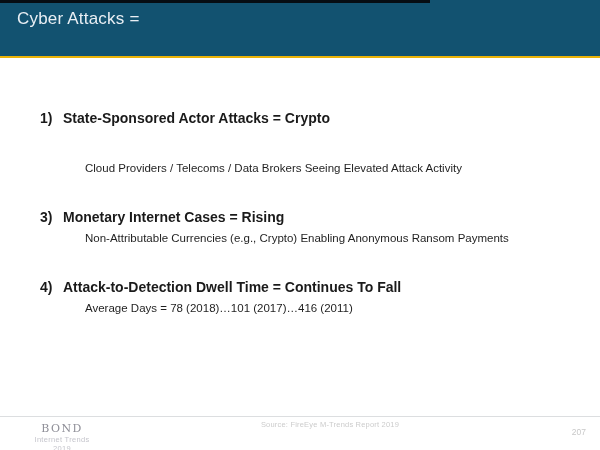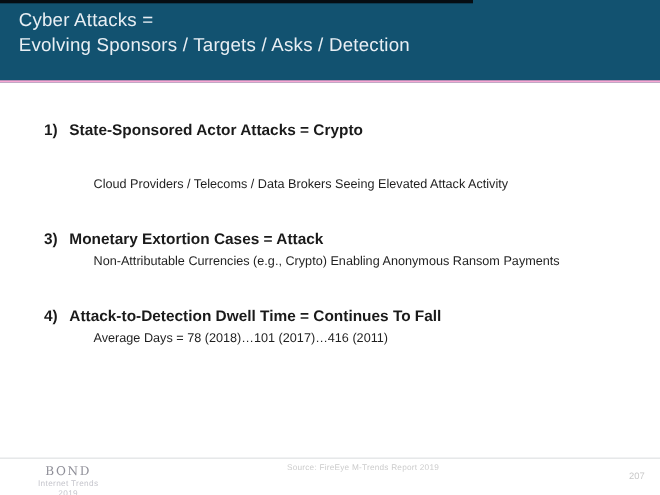--- a/index.html
+++ b/index.html
@@ -12,23 +12,23 @@
   }
   .slide {
     position: absolute;
     inset: 0;
     background: #ffffff;
   }
   
   .header {
     position: absolute;
     top: 0; left: 0; right: 0;
-    height: 75px;
+    height: 58px;
     background: #125270;
-    border-bottom: 2px solid #f9a8d4;
+    border-bottom: 2px solid #eab308;
     padding: 8px 0 0 17px;
     color: #e9eff4;
   }
   .header .title-line {
     font-size: 17px;
     line-height: 22px;
     font-weight: 400;
     letter-spacing: 0.2px;
     white-space: nowrap;
   }
@@ -109,39 +109,38 @@
     color: #c8c8c8;
   }
 </style>
 </head>
 <body>
 
 <div class="slide">
 
   <div class="header">
     <div class="title-line">Cyber Attacks =</div>
-    <div class="title-line">Evolving Sponsors / Targets / Asks / Detection</div>
   </div>
   <div class="top-strip"></div>
 
   <div class="points">
 
     <div class="point">
       <div class="point-head">
         <span class="point-num">1)</span><span>State-Sponsored Actor Attacks = Crypto</span>
       </div>
     </div>
 
     <div class="point">
       <div class="point-sub">Cloud Providers / Telecoms / Data Brokers Seeing Elevated Attack Activity</div>
     </div>
 
     <div class="point">
       <div class="point-head">
-        <span class="point-num">3)</span><span>Monetary Extortion Cases = Attack</span>
+        <span class="point-num">3)</span><span>Monetary Internet Cases = Rising</span>
       </div>
       <div class="point-sub">Non-Attributable Currencies (e.g., Crypto) Enabling Anonymous Ransom Payments</div>
     </div>
 
     <div class="point">
       <div class="point-head">
         <span class="point-num">4)</span><span>Attack-to-Detection Dwell Time = Continues To Fall</span>
       </div>
       <div class="point-sub">Average Days = 78 (2018)…101 (2017)…416 (2011)</div>
     </div>

